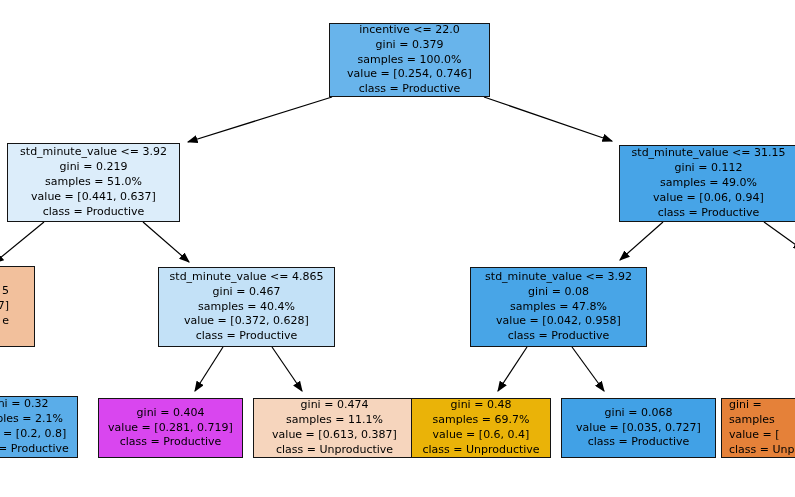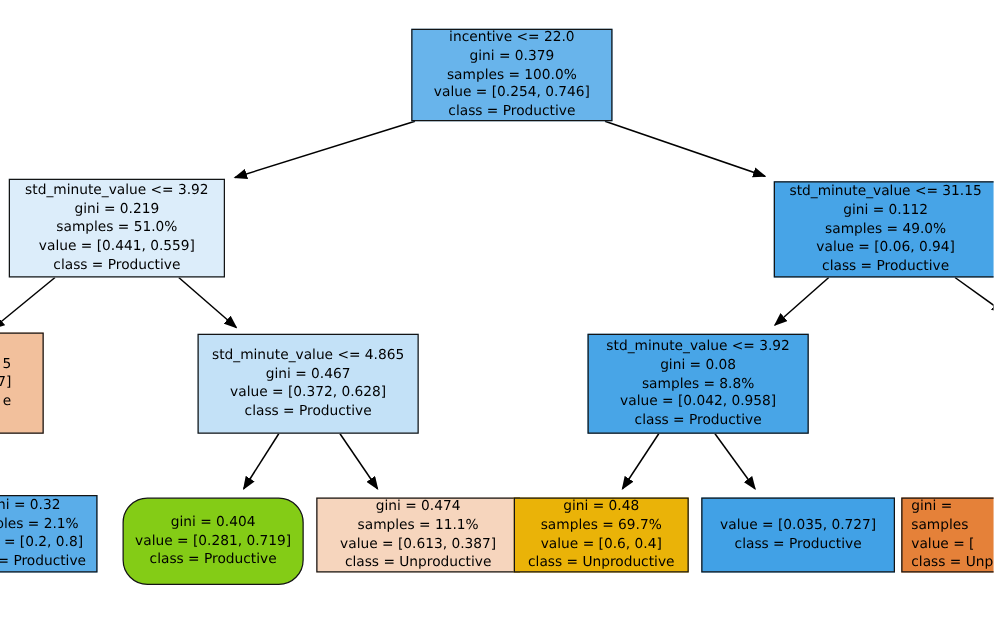--- a/index.html
+++ b/index.html
@@ -53,74 +53,76 @@
       <div class="node-line">incentive &lt;= 22.0</div>
       <div class="node-line">gini = 0.379</div>
       <div class="node-line">samples = 100.0%</div>
       <div class="node-line">value = [0.254, 0.746]</div>
       <div class="node-line">class = Productive</div>
     </div>
     <div class="node" style="left: 7px; top: 143px; width: 173px; height: 79px; background: rgb(220, 237, 250); border-color: rgb(20, 20, 20); color: rgb(0, 0, 0);">
       <div class="node-line">std_minute_value &lt;= 3.92</div>
       <div class="node-line">gini = 0.219</div>
       <div class="node-line">samples = 51.0%</div>
-      <div class="node-line">value = [0.441, 0.559]</div>
+      <div class="node-line">value = [0.441, 0.637]</div>
       <div class="node-line">class = Productive</div>
     </div>
     <div class="node" style="left: 619px; top: 145px; width: 179px; height: 77px; background: rgb(71, 164, 231); border-color: rgb(20, 20, 20); color: rgb(0, 0, 0);">
       <div class="node-line">std_minute_value &lt;= 31.15</div>
       <div class="node-line">gini = 0.112</div>
       <div class="node-line">samples = 49.0%</div>
       <div class="node-line">value = [0.06, 0.94]</div>
       <div class="node-line">class = Productive</div>
     </div>
     <div class="node align-right" style="left: -136px; top: 266px; width: 171px; height: 81px; background: rgb(242, 192, 156); border-color: rgb(20, 20, 20); color: rgb(0, 0, 0);">
       <div class="node-line">5</div>
       <div class="node-line"></div>
       <div class="node-line"></div>
       <div class="node-line">7]</div>
       <div class="node-line">e</div>
     </div>
     <div class="node" style="left: 158px; top: 267px; width: 177px; height: 80px; background: rgb(195, 225, 247); border-color: rgb(20, 20, 20); color: rgb(0, 0, 0);">
       <div class="node-line">std_minute_value &lt;= 4.865</div>
       <div class="node-line">gini = 0.467</div>
+      <div class="node-line">samples = 40.4%</div>
       <div class="node-line">value = [0.372, 0.628]</div>
       <div class="node-line">class = Productive</div>
     </div>
     <div class="node" style="left: 470px; top: 267px; width: 177px; height: 80px; background: rgb(72, 165, 231); border-color: rgb(20, 20, 20); color: rgb(0, 0, 0);">
       <div class="node-line">std_minute_value &lt;= 3.92</div>
       <div class="node-line">gini = 0.08</div>
-      <div class="node-line">samples = 8.8%</div>
+      <div class="node-line">samples = 47.8%</div>
       <div class="node-line">value = [0.042, 0.958]</div>
       <div class="node-line">class = Productive</div>
     </div>
     <div class="node" style="left: -42px; top: 396px; width: 120px; height: 62px; background: rgb(90, 173, 233); border-color: rgb(20, 20, 20); color: rgb(0, 0, 0);">
       <div class="node-line">gini = 0.32</div>
       <div class="node-line">samples = 2.1%</div>
       <div class="node-line">value = [0.2, 0.8]</div>
       <div class="node-line">class = Productive</div>
     </div>
-    <div class="node" style="left: 98px; top: 398px; width: 145px; height: 70px; background: #84cc16; border-color: rgb(20, 20, 20); color: rgb(0, 0, 0); border-radius: 20px;">
+    <div class="node" style="left: 98px; top: 398px; width: 145px; height: 60px; background: #d946ef; border-color: rgb(20, 20, 20); color: rgb(0, 0, 0);">
       <div class="node-line">gini = 0.404</div>
       <div class="node-line">value = [0.281, 0.719]</div>
       <div class="node-line">class = Productive</div>
     </div>
     <div class="node" style="left: 253px; top: 398px; width: 163px; height: 60px; background: rgb(246, 213, 189); border-color: rgb(20, 20, 20); color: rgb(0, 0, 0);">
       <div class="node-line">gini = 0.474</div>
       <div class="node-line">samples = 11.1%</div>
       <div class="node-line">value = [0.613, 0.387]</div>
       <div class="node-line">class = Unproductive</div>
     </div>
     <div class="node" style="left: 411px; top: 398px; width: 140px; height: 60px; background: #eab308; border-color: rgb(20, 20, 20); color: rgb(0, 0, 0);">
       <div class="node-line">gini = 0.48</div>
       <div class="node-line">samples = 69.7%</div>
       <div class="node-line">value = [0.6, 0.4]</div>
       <div class="node-line">class = Unproductive</div>
     </div>
     <div class="node" style="left: 561px; top: 398px; width: 155px; height: 60px; background: rgb(65, 161, 230); border-color: rgb(20, 20, 20); color: rgb(0, 0, 0);">
+      <div class="node-line">gini = 0.068</div>
       <div class="node-line">value = [0.035, 0.727]</div>
       <div class="node-line">class = Productive</div>
     </div>
     <div class="node align-left" style="left: 721px; top: 398px; width: 165px; height: 60px; background: rgb(229, 129, 57); border-color: rgb(20, 20, 20); color: rgb(0, 0, 0);">
       <div class="node-line">gini =</div>
       <div class="node-line">samples</div>
       <div class="node-line">value = [</div>
       <div class="node-line">class = Unp</div>
     </div>
   </div>

